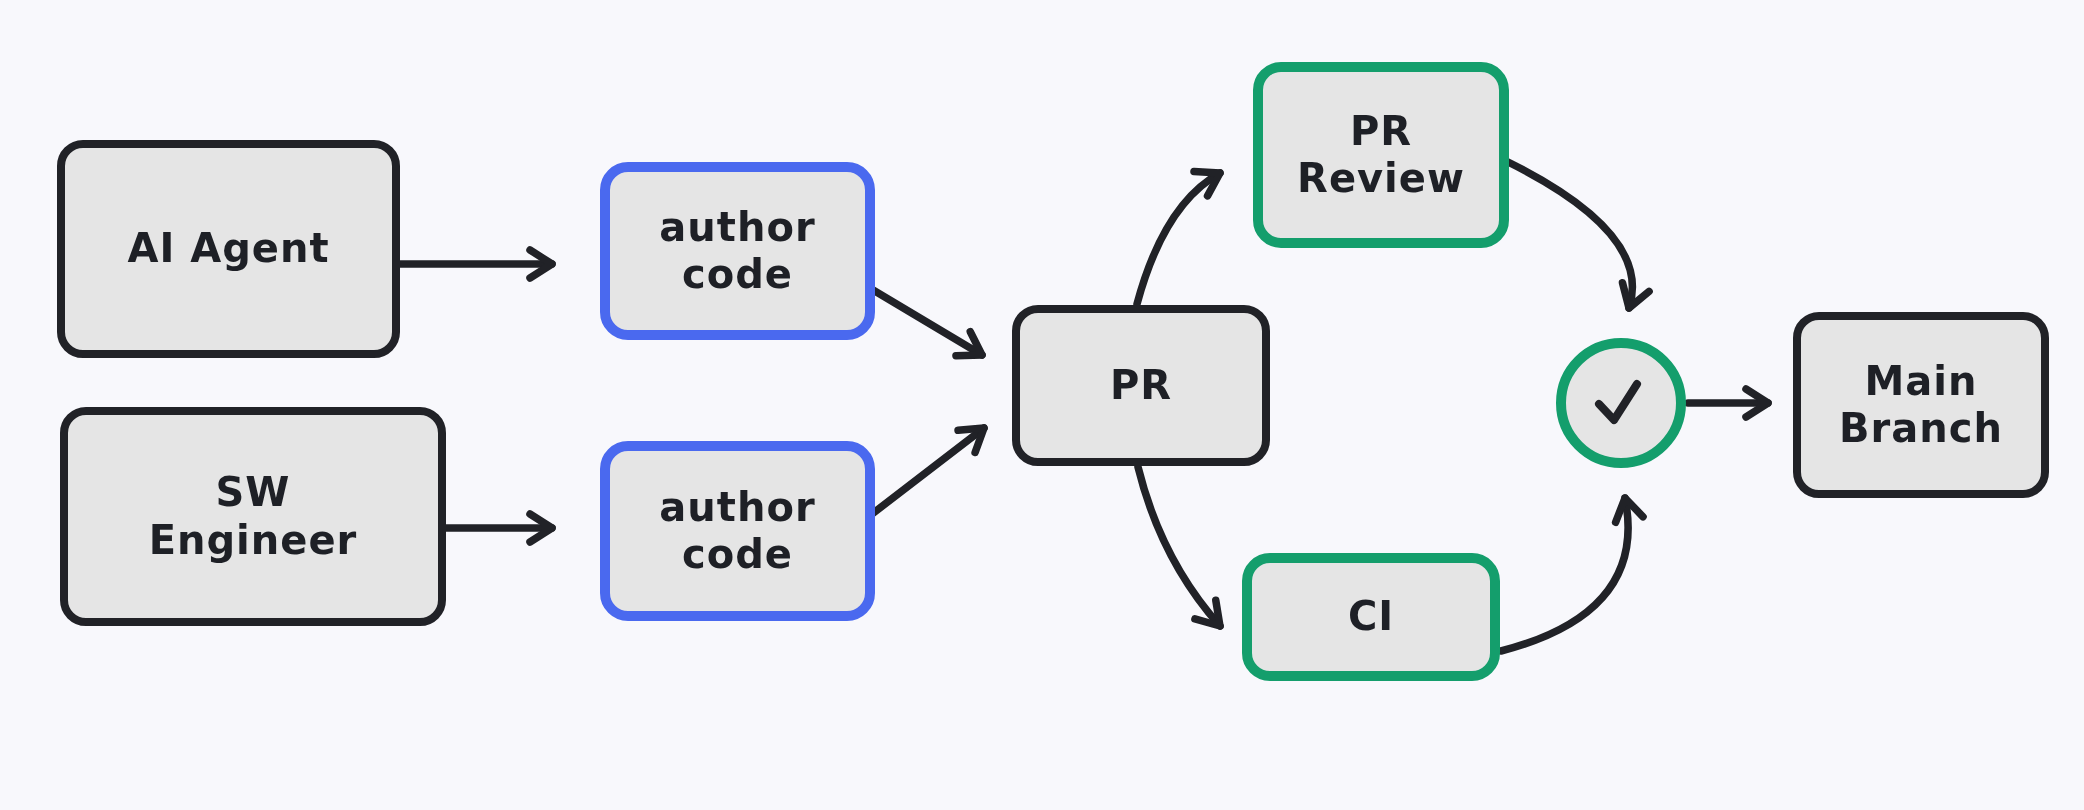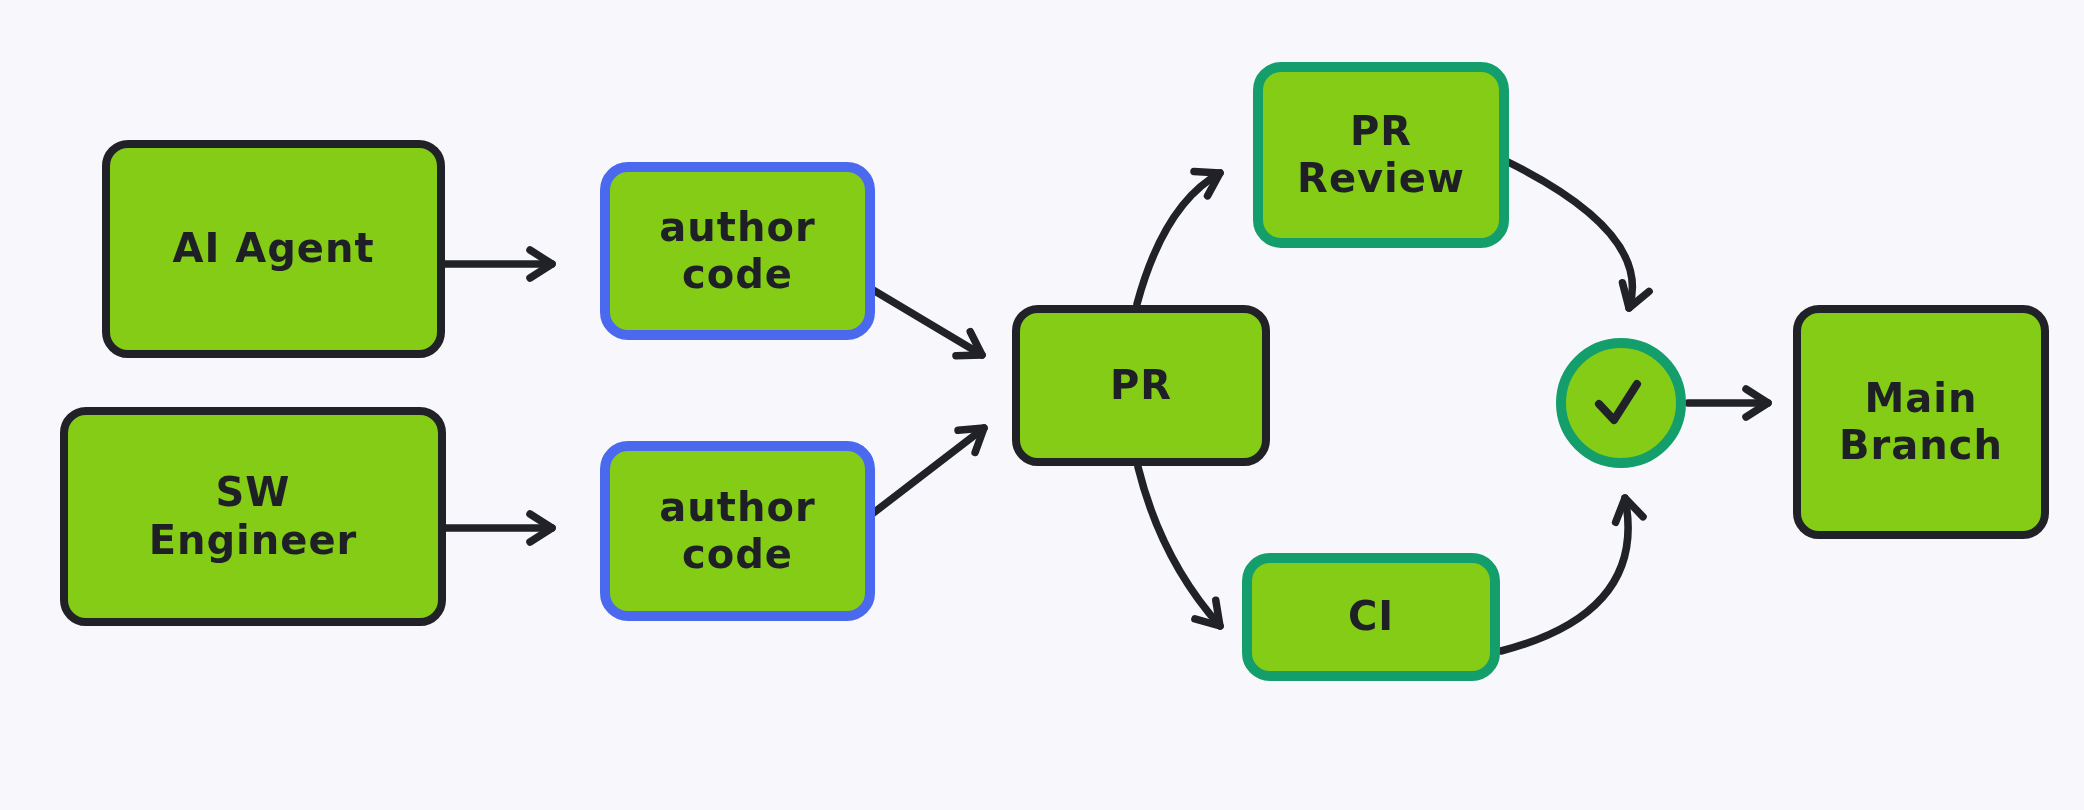--- a/index.html
+++ b/index.html
@@ -16,21 +16,21 @@
   }
   .edges {
     position: absolute;
     left: 0; top: 0;
     width: 2084px;
     height: 810px;
   }
   .node {
     position: absolute;
     box-sizing: border-box;
-    background: #84cc16;
+    background: #e5e5e5;
     display: flex;
     align-items: center;
     justify-content: center;
     text-align: center;
     color: #1e2026;
     font-size: 40px;
     font-weight: 700;
     letter-spacing: 1px;
     line-height: 1.18;
     white-space: pre-line;
@@ -38,29 +38,29 @@
   .node.ink   { border: 8px solid #212227; border-radius: 26px; }
   .node.blue  { border: 10px solid #4a69ef; border-radius: 28px; margin-left: 15px; }
   .node.green { border: 10px solid #149e6c; border-radius: 28px; }
   .node.circle {
     border: 10px solid #149e6c;
     border-radius: 50%;
   }
   .node.circle svg { display: block; }
 
   
-  #n-ai-agent      { left:   57px; top: 140px; width: 343px; height: 218px; margin-left: 45px; }
+  #n-ai-agent      { left:   57px; top: 140px; width: 343px; height: 218px; }
   #n-sw-engineer   { left:   60px; top: 407px; width: 386px; height: 219px; }
   #n-author-code-1 { left:  585px; top: 162px; width: 275px; height: 178px; }
   #n-author-code-2 { left:  585px; top: 441px; width: 275px; height: 180px; }
   #n-pr            { left: 1012px; top: 305px; width: 258px; height: 161px; }
   #n-pr-review     { left: 1253px; top:  62px; width: 256px; height: 186px; }
   #n-ci            { left: 1242px; top: 553px; width: 258px; height: 128px; }
   #n-checks-passed { left: 1556px; top: 338px; width: 130px; height: 130px; }
-  #n-main-branch   { left: 1793px; top: 305px; width: 256px; height: 234px; }
+  #n-main-branch   { left: 1793px; top: 312px; width: 256px; height: 186px; }
 </style>
 </head>
 <body>
 
 <div class="canvas">
 
   <svg class="edges" viewBox="0 0 2084 810" xmlns="http://www.w3.org/2000/svg">
     <defs>
       <marker id="ah" markerUnits="userSpaceOnUse" markerWidth="60" markerHeight="60" refX="0" refY="0" orient="auto" overflow="visible">
         <path d="M -22 -14 L 0 0 L -22 14" fill="none" stroke="#212227" stroke-width="7.5" stroke-linecap="round" stroke-linejoin="round"></path>

